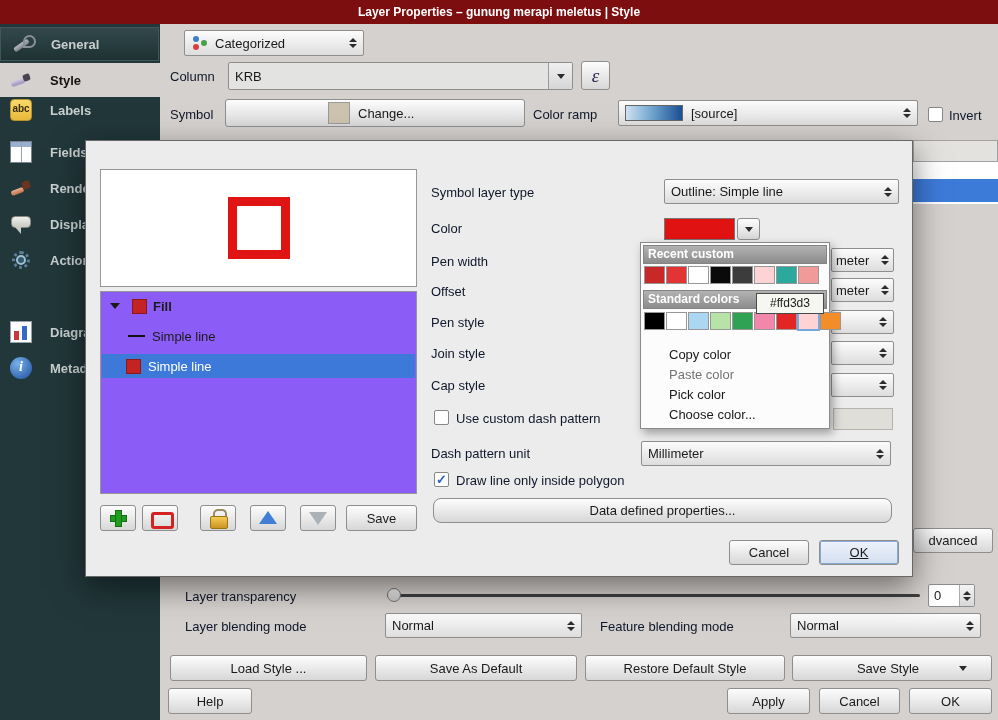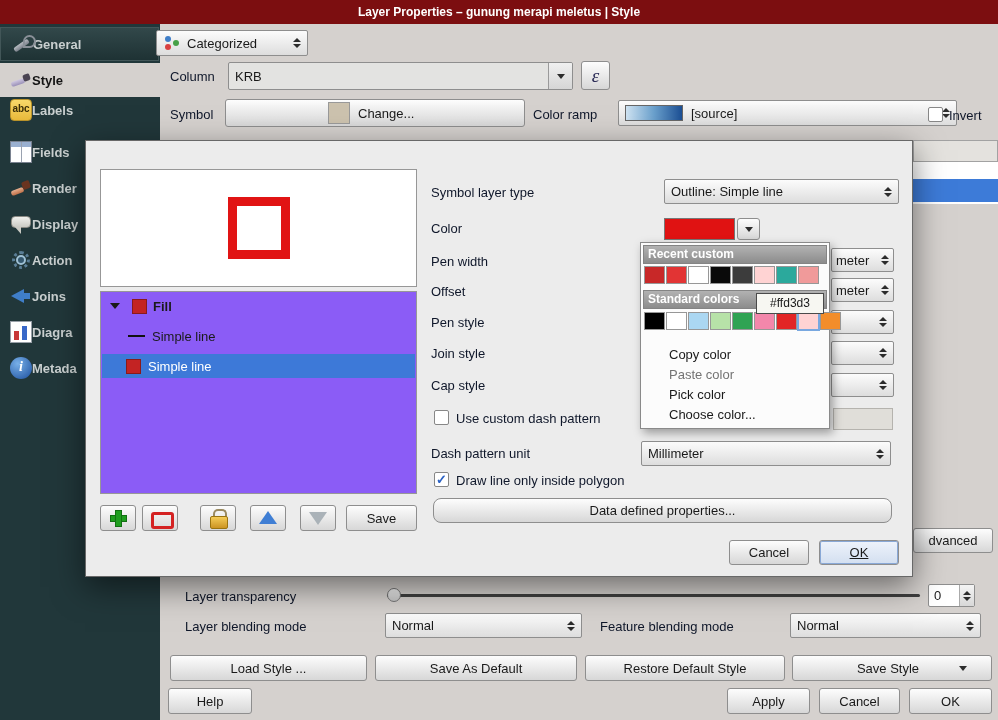--- a/index.html
+++ b/index.html
@@ -6,21 +6,21 @@
   body{margin:0;background:#555}
   .screen{position:relative;width:998px;height:720px;overflow:hidden;background:#d5d1ce;
           font-family:"Liberation Sans",sans-serif;font-size:13px;color:#1a1a1a}
 
   
   .titlebar{position:absolute;left:0;top:0;width:998px;height:24px;background:#7c0e10;
             color:#fff;font-weight:bold;font-size:12px;display:flex;align-items:center;justify-content:center}
 
   
   .sidebar{position:absolute;left:0;top:24px;width:160px;height:696px;background:#21373a}
-  .side-item{position:absolute;left:0;width:160px;height:34px;display:flex;align-items:center;gap:0;
+  .side-item{position:absolute;left:0;width:160px;height:34px;display:flex;align-items:center;gap:18px;
              padding-left:10px;color:#c9cfcf;font-weight:bold;font-size:13px;cursor:default}
   .side-item.raised{background:linear-gradient(#32484a,#1e3234);border:1px solid #425658;width:159px}
   .side-item.active{background:#d5d1ce;color:#141414}
 
   
   .lbl{position:absolute;font-size:13px;color:#0f172a;white-space:nowrap}
   .btn{position:absolute;display:flex;align-items:center;justify-content:center;
        background:linear-gradient(#fdfdfd,#d7d7d7);border:1px solid #8e8e8e;border-radius:3px;
        font-size:13px;color:#1a1a1a;cursor:default;white-space:nowrap}
   .btn.focus{background:linear-gradient(#eef3fb,#d3dff0);box-shadow:inset 0 0 0 1px #89a8d6}
@@ -163,35 +163,31 @@
       <span>Render</span>
     </div>
     <div class="side-item" style="top:183px">
       <span class="ic ic-display"></span>
       <span>Display</span>
     </div>
     <div class="side-item" style="top:219px">
       <span class="ic ic-action"></span>
       <span>Action</span>
     </div>
-    <div class="side-item" style="top:255px">
-      <span class="ic ic-joins"></span>
-      <span>Joins</span>
-    </div>
     <div class="side-item" style="top:291px">
       <span class="ic ic-diagrams"></span>
       <span>Diagra</span>
     </div>
     <div class="side-item" style="top:327px">
       <span class="ic ic-metadata"></span>
       <span>Metada</span>
     </div>
   </div>
 
-  <div class="combo" style="left:156px;top:30px;width:152px;height:26px">
+  <div class="combo" style="left:184px;top:30px;width:180px;height:26px">
     <span class="ic-cat"></span>
     <span style="margin-left:7px">Categorized</span>
     <span class="spin">
         <b class="u"></b>
         <b class="d"></b>
       </span>
   </div>
 
   <span class="lbl" style="left:170px;top:69px">Column</span>
   <div class="combo flat" style="left:228px;top:62px;width:345px;height:28px">
@@ -203,21 +199,21 @@
   <div class="btn" style="left:581px;top:61px;width:29px;height:29px;font-family:'Liberation Serif',serif;font-style:italic;font-size:19px;color:#2a2a55">
     <span>ε</span>
   </div>
 
   <span class="lbl" style="left:170px;top:107px">Symbol</span>
   <div class="btn" style="left:225px;top:99px;width:300px;height:28px;justify-content:flex-start;padding-left:102px;gap:8px">
     <span style="width:22px;height:22px;background:#ccc2ae;border:1px solid #999;flex:none"></span>
     <span>Change...</span>
   </div>
   <span class="lbl" style="left:533px;top:107px">Color ramp</span>
-  <div class="combo" style="left:618px;top:100px;width:339px;height:26px">
+  <div class="combo" style="left:618px;top:100px;width:300px;height:26px">
     <span style="width:58px;height:16px;border:1px solid #666;flex:none;background:linear-gradient(90deg,#cfe3f2,#6aa0cc,#1c4f94)"></span>
     <span style="margin-left:8px">[source]</span>
     <span class="spin">
         <b class="u"></b>
         <b class="d"></b>
       </span>
   </div>
   <span class="cb" style="left:928px;top:107px"></span>
   <span class="lbl" style="left:949px;top:108px">Invert</span>
 

